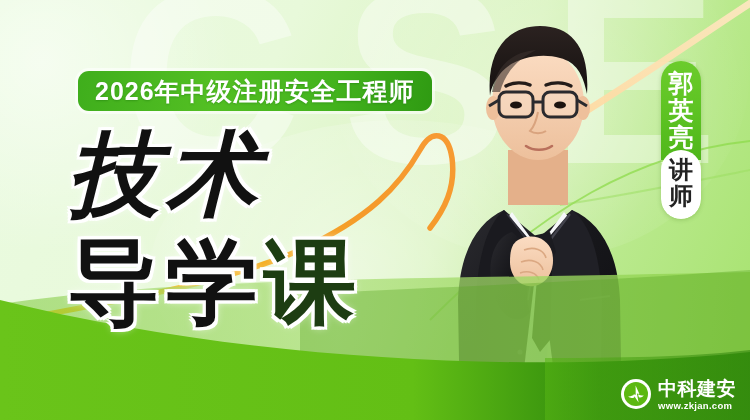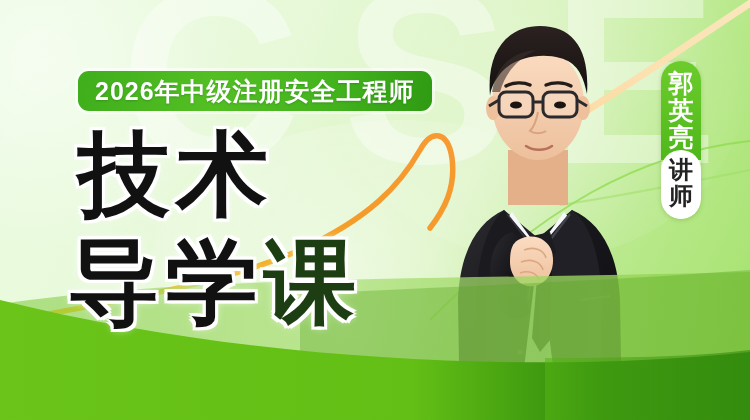--- a/index.html
+++ b/index.html
@@ -112,21 +112,21 @@
   .headline-line .ch {
     font-size: 92px;
     font-weight: 900;
     letter-spacing: 6px;
     color: #111111;
     text-shadow:
        3px 0 0 #fff, -3px 0 0 #fff, 0 3px 0 #fff, 0 -3px 0 #fff,
        3px 3px 0 #fff, -3px 3px 0 #fff, 3px -3px 0 #fff, -3px -3px 0 #fff,
        0 0 10px rgba(255,255,255,0.95);
   }
-  .line-tech { margin-left: 10px; }
+  .line-tech { margin-left: 0; font-style: italic; }
   .line-guide { margin-top: 16px; }
   .ch-accent { color: #1d3d12 !important; }
 
   
   .name-badge {
     position: absolute;
     left: 661px;
     top: 61px;
     width: 40px;
     border-radius: 20px;
@@ -357,14 +357,28 @@
       <span class="nch">郭</span>
       <span class="nch">英</span>
       <span class="nch">亮</span>
     </div>
     <div class="name-bottom">
       <span class="nch">讲</span>
       <span class="nch">师</span>
     </div>
   </div>
 
+  <div class="logo">
+    <div class="logo-mark">
+      <svg width="24" height="24" viewBox="0 0 24 24" aria-hidden="true">
+        <circle cx="12" cy="12" r="12" fill="#5cb811"></circle>
+        <path d="M11.6 3.6 L15.4 12.1 L12.9 11.4 L14.6 20.4 L9.2 12.4 L11.7 12.9 Z" fill="#ffffff"></path>
+        <path d="M4.2 14.6 C 7.4 14.0 9.6 13.2 11.4 11.9 L10.2 15.4 C 8.3 16.4 6.2 16.3 4.2 14.6 Z" fill="#ffffff"></path>
+        <path d="M19.8 13.6 C 17.2 13.6 15.4 13.2 13.9 12.3 L14.9 15.3 C 16.6 16.0 18.4 15.4 19.8 13.6 Z" fill="#ffffff"></path>
+      </svg>
+    </div>
+    <div class="logo-text">
+      <span class="logo-name">中科建安</span>
+      <span class="logo-url">www.zkjan.com</span>
+    </div>
+  </div>
 
 </div>
 
 </body></html>

